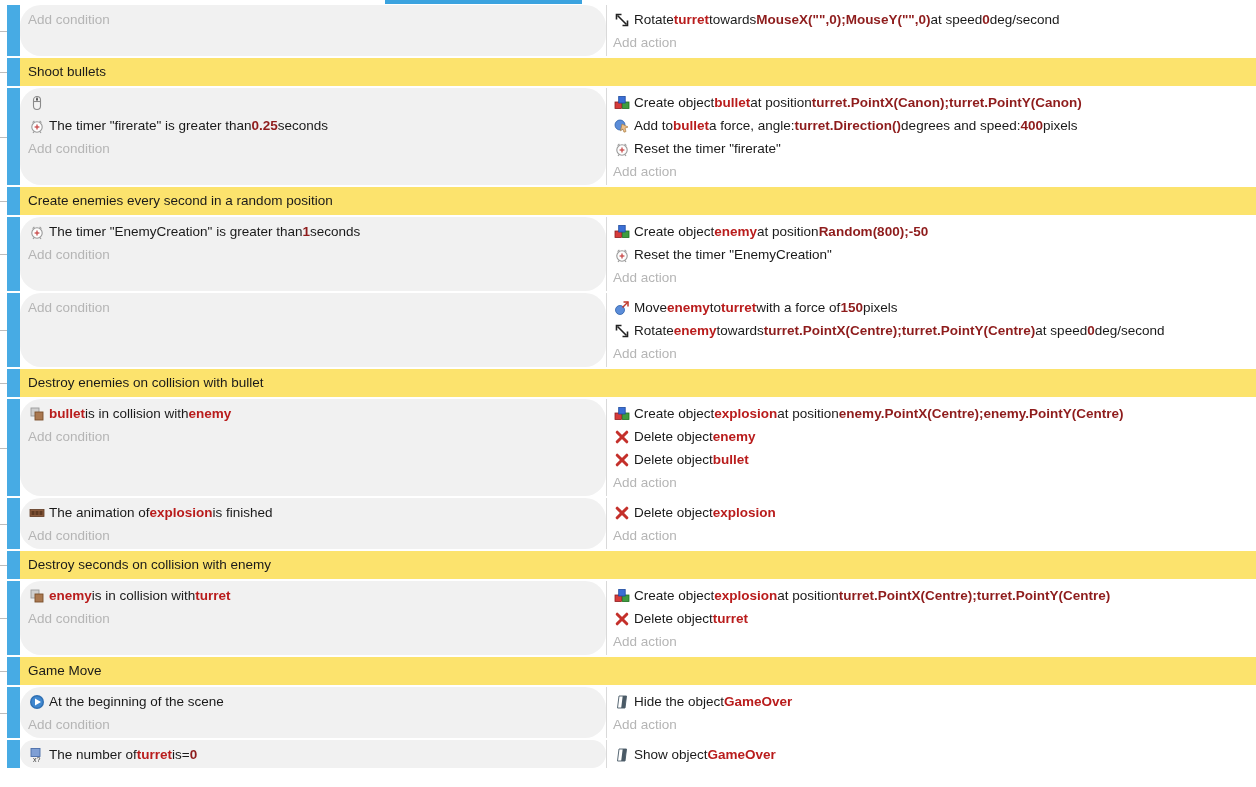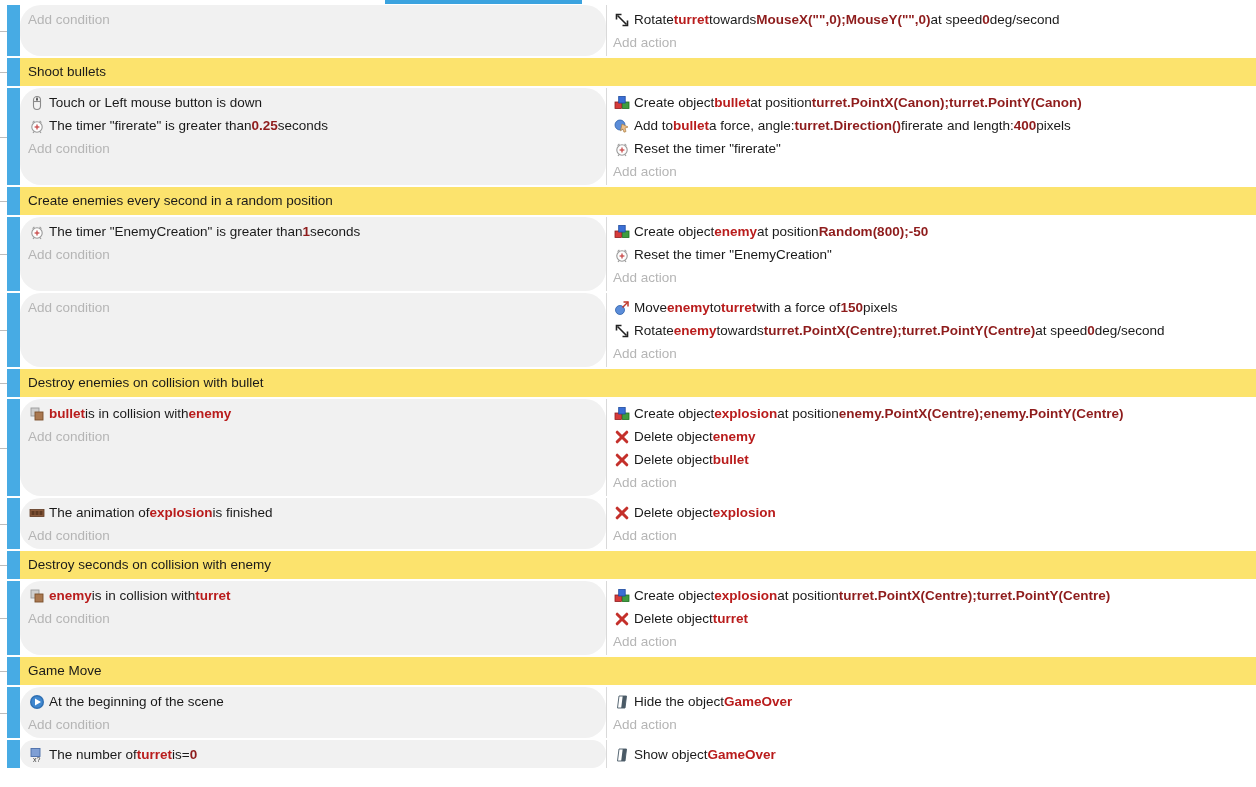--- a/index.html
+++ b/index.html
@@ -93,21 +93,20 @@
           <div class="cond-col">
             <div class="line">
               <span class="icon">
                 <svg viewBox="0 0 16 16">
                   <rect x="4.5" y="1.5" width="7" height="13" rx="3.5" fill="#f3f3f3" stroke="#8a8a8a" stroke-width="1.1"></rect>
                   <path d="M8 1.5 L8 6.5" stroke="#8a8a8a" stroke-width="1.1"></path>
                   <path d="M4.5 6.5 L11.5 6.5" stroke="#8a8a8a" stroke-width="1.1"></path>
                   <rect x="7" y="3" width="2" height="2.6" rx="1" fill="#555"></rect>
                 </svg>
               </span>
-              <span class="txt ">Touch or Left mouse button is down</span>
             </div>
             <div class="line">
               <span class="icon">
                 <svg viewBox="0 0 16 16">
                   <g stroke="#9a9a9a" fill="none" stroke-width="1.1">
                     <circle cx="8" cy="9" r="5.2" fill="#fdfdfd"></circle>
                     <path d="M3.6 4.6 L5.4 3"></path>
                     <path d="M12.4 4.6 L10.6 3"></path>
                     <path d="M5 13.6 L4 15"></path>
                     <path d="M11 13.6 L12 15"></path>
@@ -144,21 +143,21 @@
               <span class="icon">
                 <svg viewBox="0 0 16 16">
                   <circle cx="6" cy="7" r="5" fill="#5b8dd9" stroke="#2c5fa8" stroke-width="0.8"></circle>
                   <path d="M8 6 l6 3 l-3 1.2 l1 3.3 l-2 0.7 l-1.2-3.2 l-2.3 1.8 z" fill="#eec08a" stroke="#a87c42" stroke-width="0.7"></path>
                 </svg>
               </span>
               <span class="txt ">Add to </span>
               <span class="txt obj">bullet</span>
               <span class="txt "> a force, angle: </span>
               <span class="txt val">turret.Direction()</span>
-              <span class="txt "> firerate and length: </span>
+              <span class="txt "> degrees and speed: </span>
               <span class="txt val">400</span>
               <span class="txt "> pixels</span>
             </div>
             <div class="line">
               <span class="icon">
                 <svg viewBox="0 0 16 16">
                   <g stroke="#9a9a9a" fill="none" stroke-width="1.1">
                     <circle cx="8" cy="9" r="5.2" fill="#fdfdfd"></circle>
                     <path d="M3.6 4.6 L5.4 3"></path>
                     <path d="M12.4 4.6 L10.6 3"></path>

